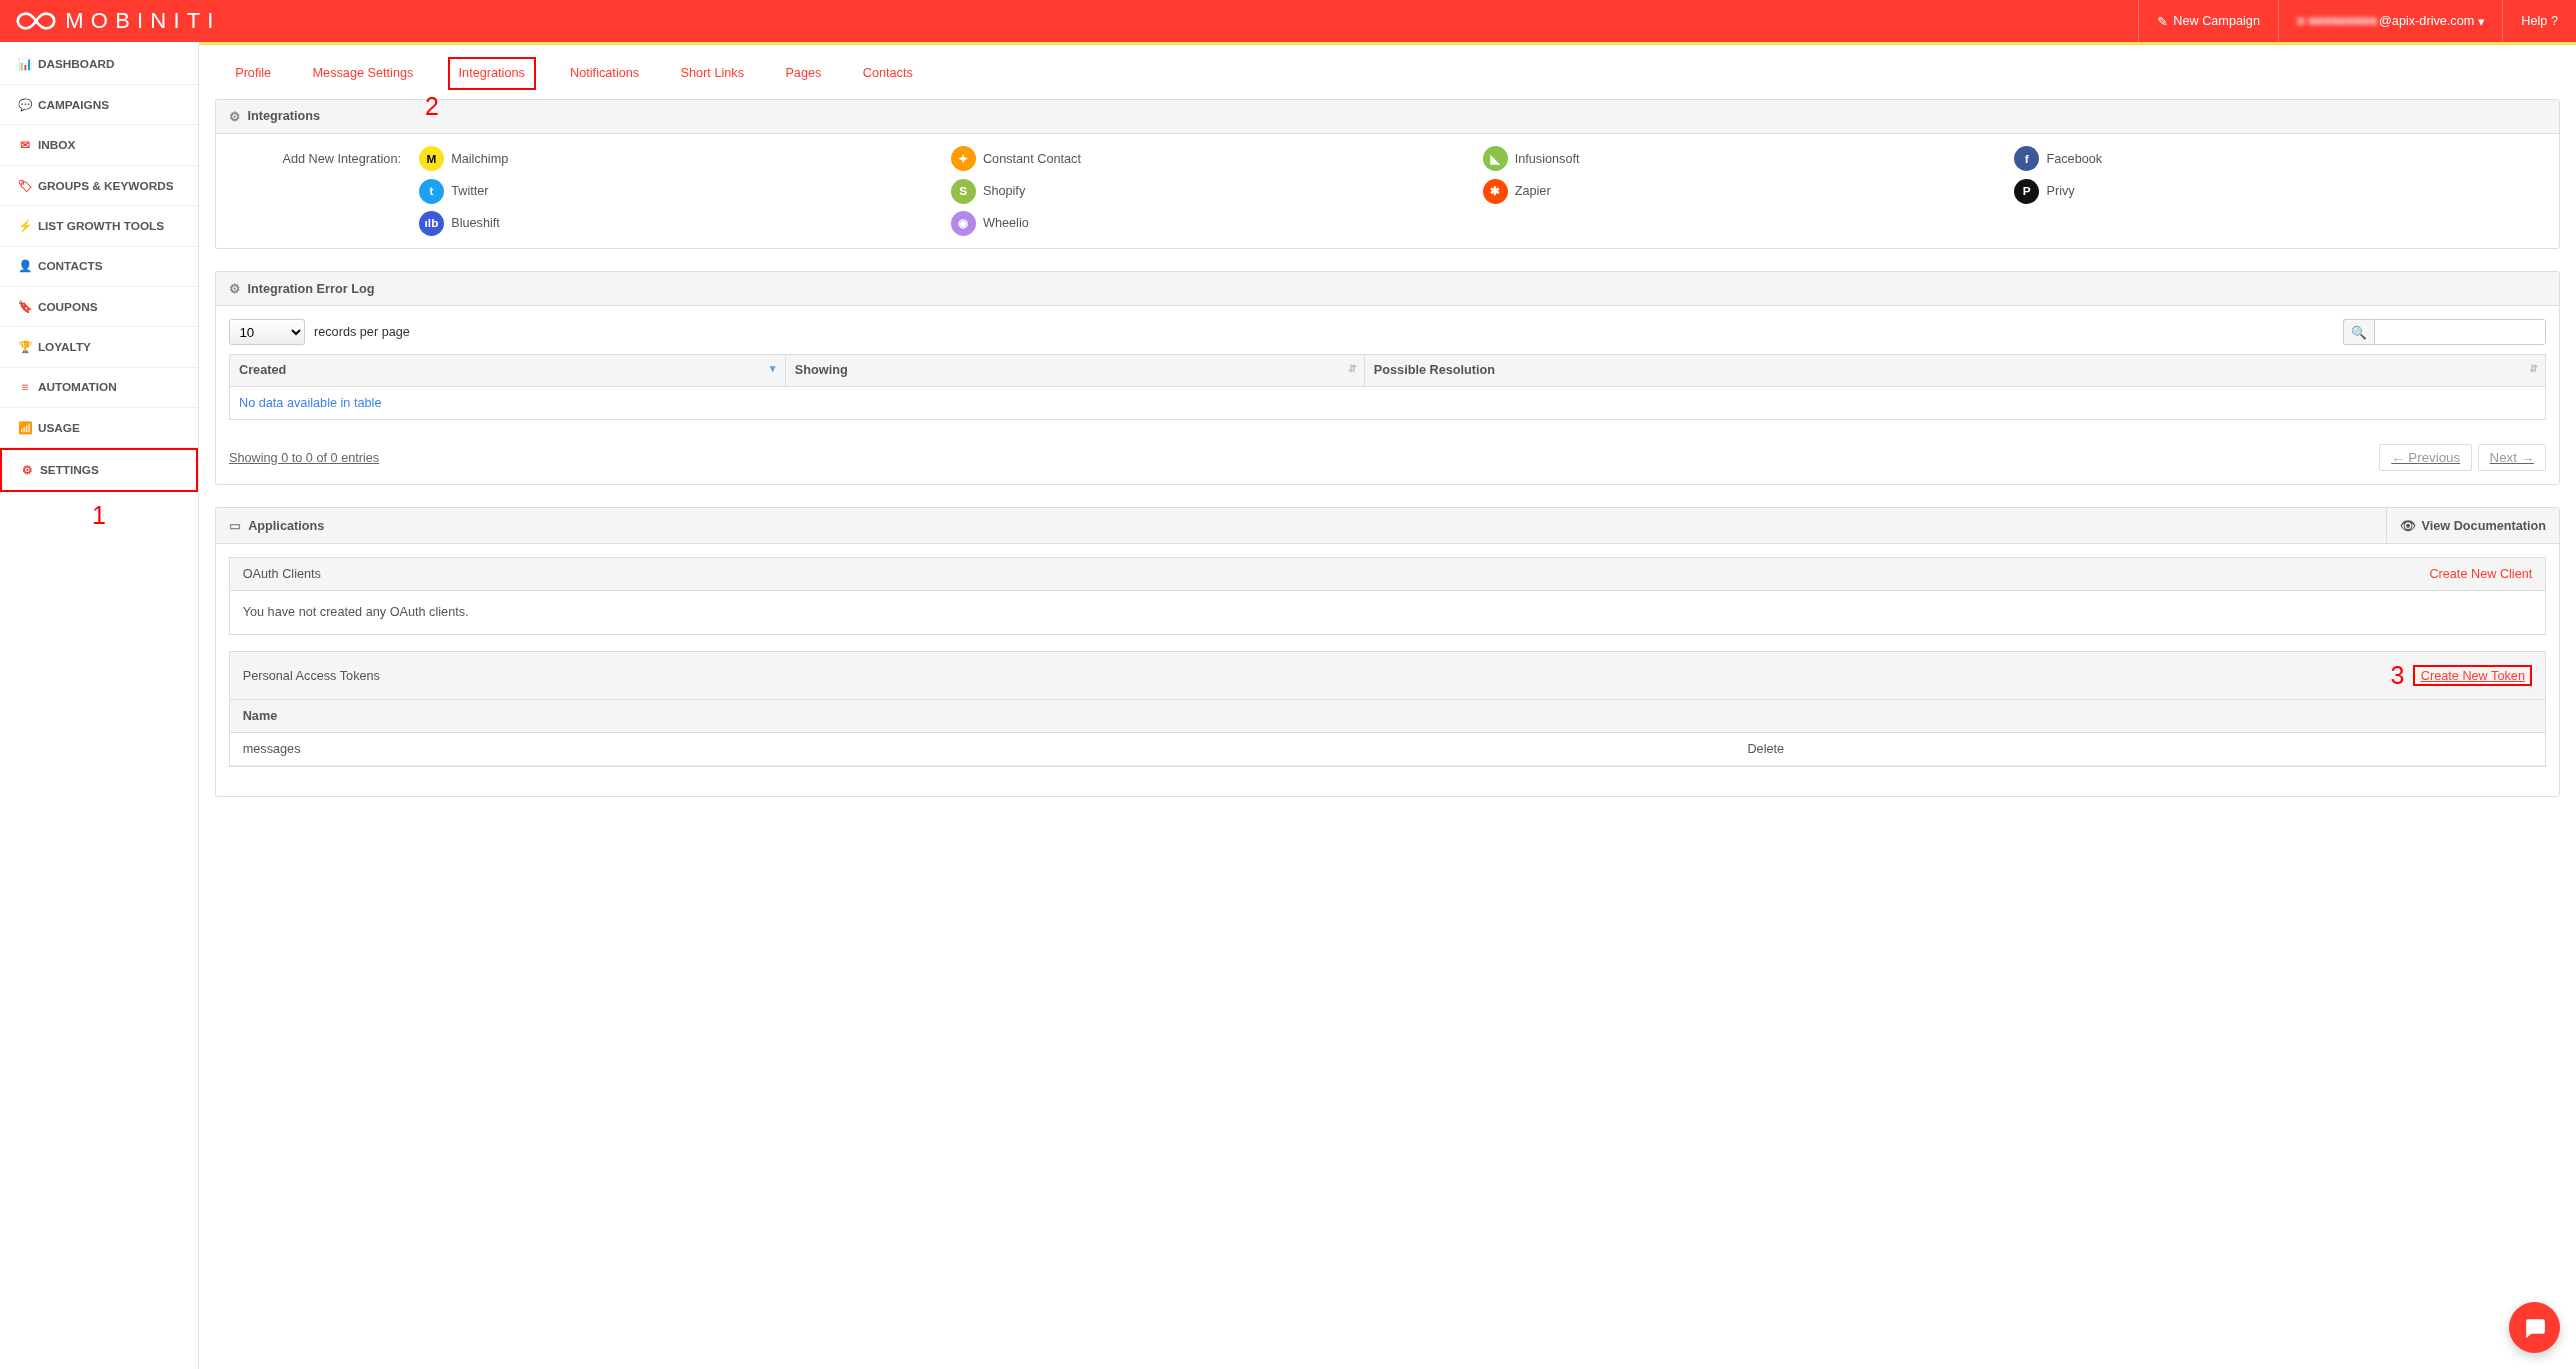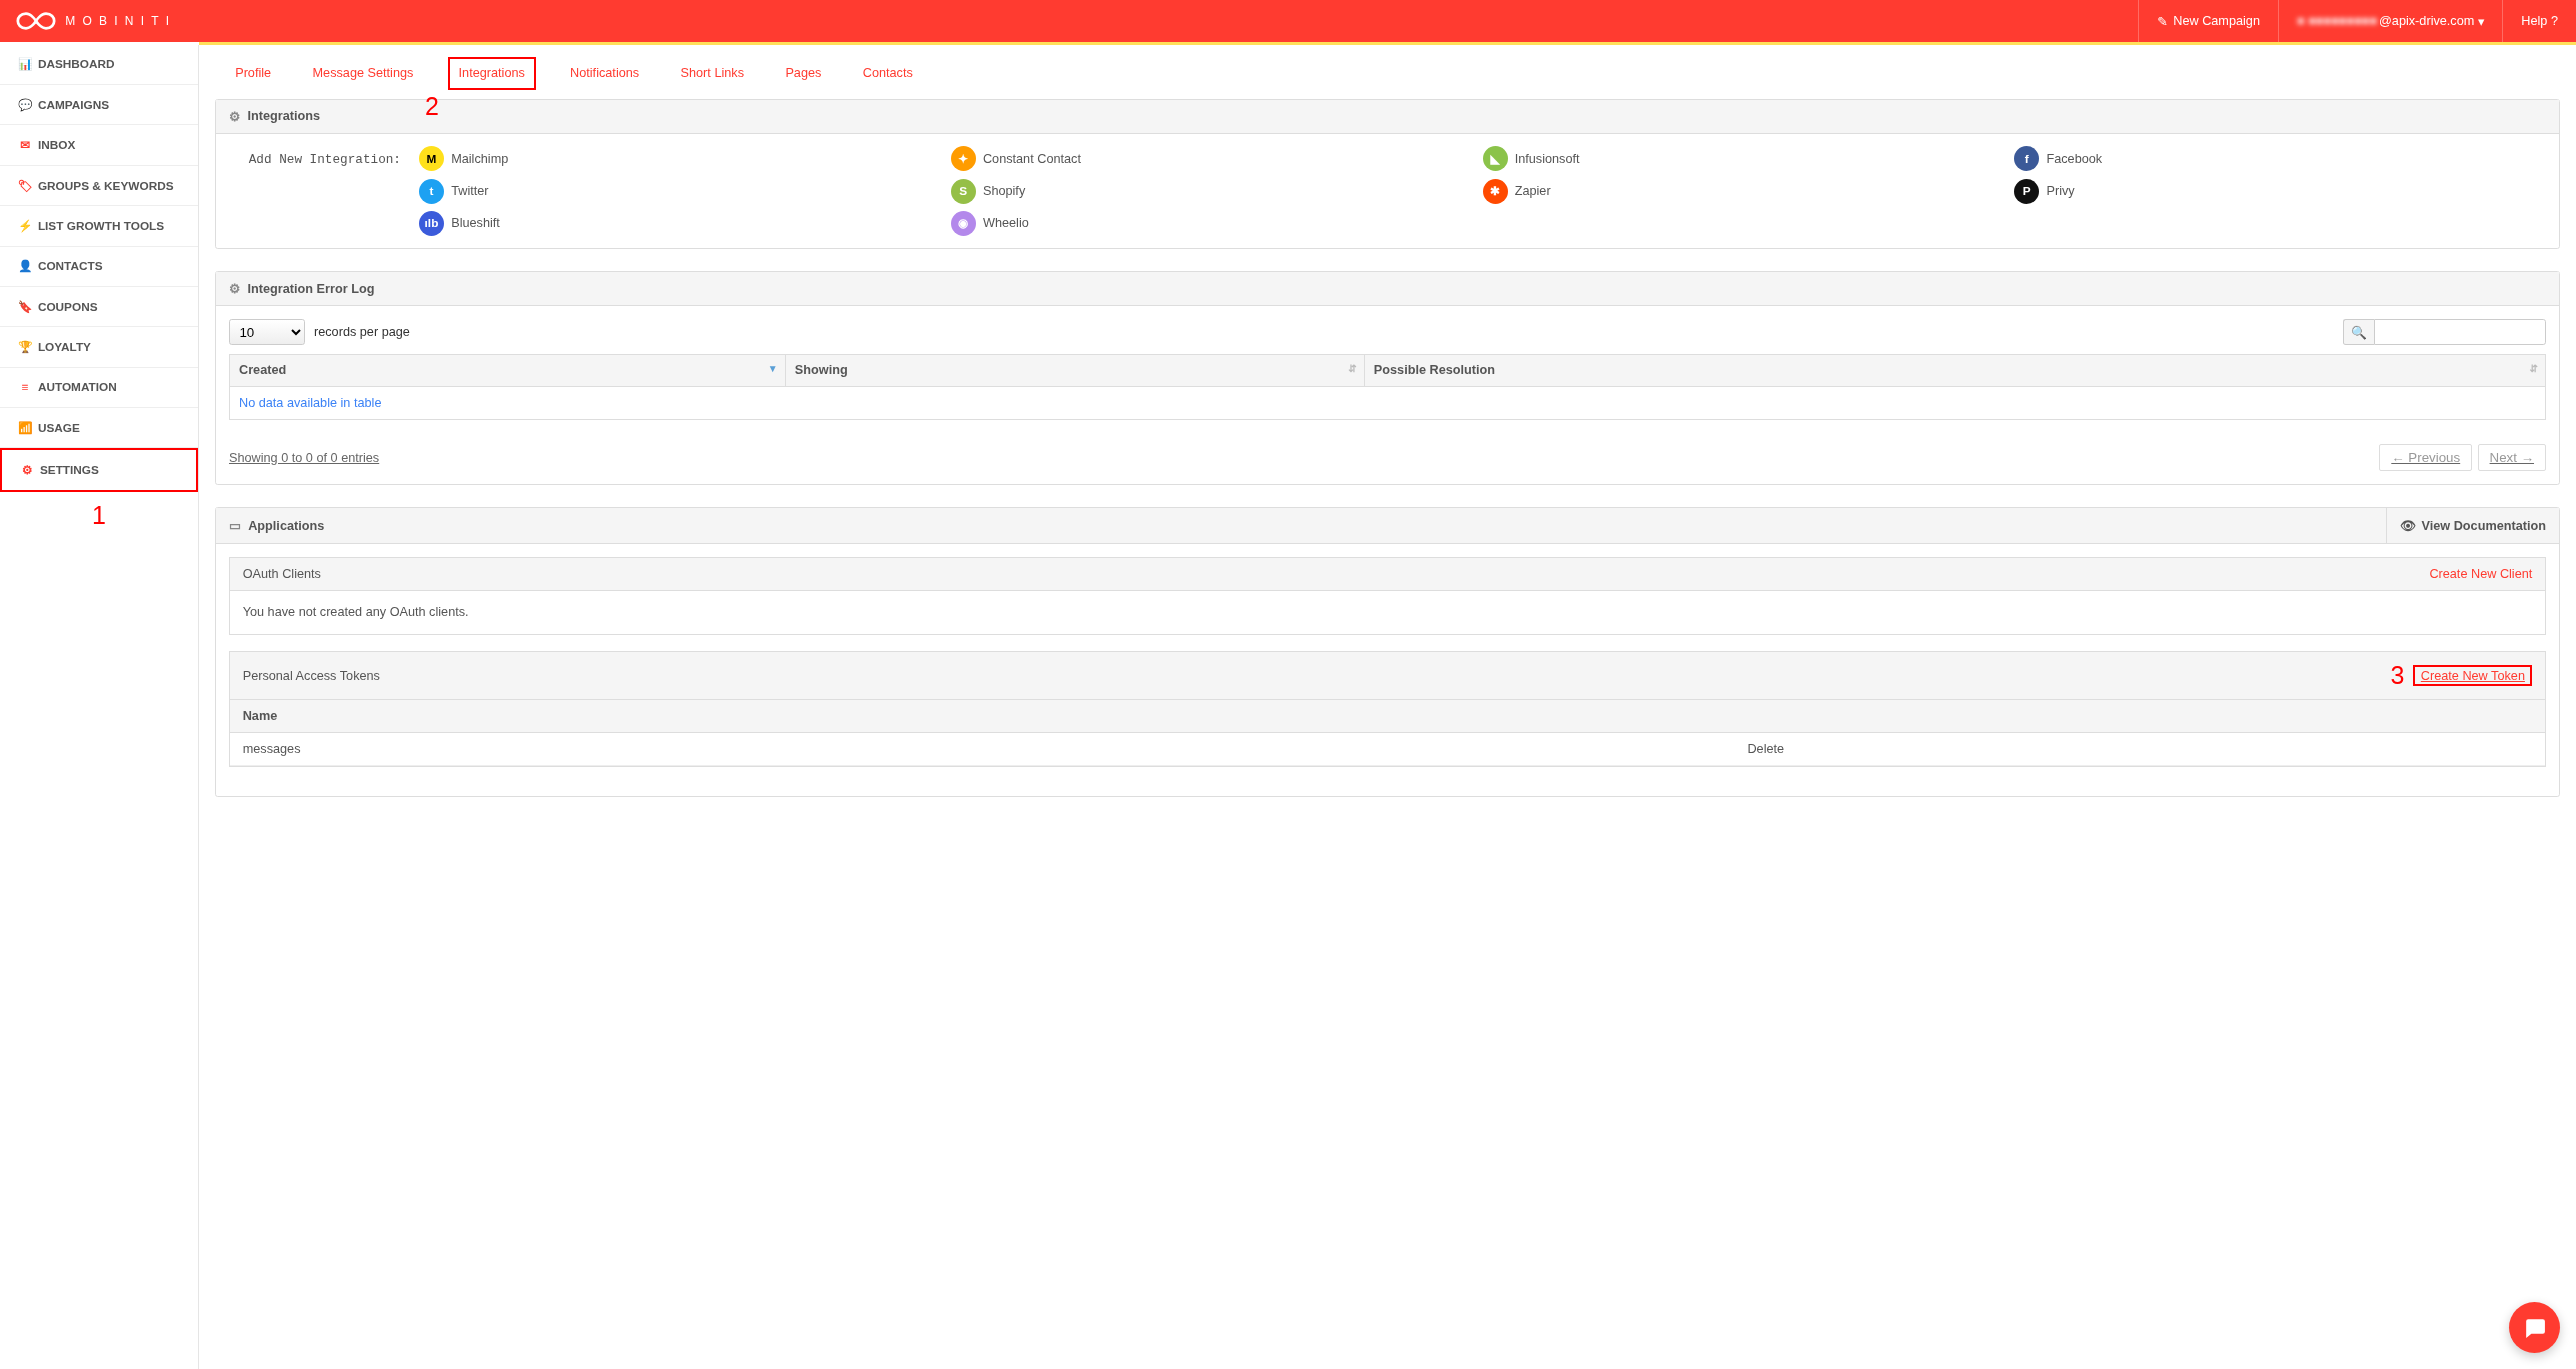--- a/index.html
+++ b/index.html
@@ -1,20 +1,20 @@
 <!DOCTYPE html>
 <html style="font-size:14.5px"><head>
 <meta charset="utf-8">
 <style>
   * { box-sizing: border-box; margin: 0; padding: 0; }
   body { font-family: -apple-system, "Helvetica Neue", Arial, sans-serif; font-size: 12.7px; color: #333; background: #fff; }
   
   
   .header { background: #ff3b30; color: #fff; height: 42px; display: flex; align-items: stretch; }
-  .logo { display: flex; align-items: center; padding: 0 16.3px; font-size: 12px; letter-spacing: 7.2px; font-weight: 300; }
+  .logo { display: flex; align-items: center; padding: 0 16.3px; font-size: 22px; letter-spacing: 7.2px; font-weight: 300; }
   .logo svg { margin-right: 9px; }
   .header-spacer { flex: 1; }
   .header-btn { display: flex; align-items: center; padding: 0 18px; border-left: 0.9px solid rgba(255,255,255,0.25); font-size: 12.7px; cursor: pointer; }
   .header-btn .icn { margin-right: 5.4px; }
   .header-user .blur { filter: blur(2.7px); opacity: 0.8; margin-right: 1.8px; }
   .header-underline { height: 2.7px; background: #ffdf5a; margin-left: 199px; }
   
   
   .wrap { display: flex; }
   .sidebar { width: 199px; border-right: 0.9px solid #e5e5e5; min-height: calc(100vh - 44px); }
@@ -32,21 +32,21 @@
   .tab-annot { color: #ff0000; font-size: 25px; position: absolute; }
   
   
   .panel { border: 0.9px solid #ddd; border-radius: 2.7px; margin-bottom: 22px; }
   .panel-head { background: #f5f5f5; border-bottom: 0.9px solid #ddd; padding: 9px 12.7px; font-weight: 600; color: #555; display: flex; align-items: center; }
   .panel-head .icn { margin-right: 7.2px; color: #888; }
   .panel-body { padding: 12.7px; }
   
   
   .int-grid { display: flex; }
-  .int-label { width: 190px; text-align: right; padding-right: 18px; color: #555; padding-top: 5.4px; font-family: Liberation Mono, monospace; }
+  .int-label { width: 190px; text-align: right; padding-right: 18px; color: #555; padding-top: 5.4px; }
   .int-cols { flex: 1; display: grid; grid-template-columns: repeat(4, 1fr); row-gap: 7.2px; }
   .int-item { display: flex; align-items: center; gap: 7.2px; cursor: pointer; color: #555; }
   .int-icon { width: 25px; height: 25px; border-radius: 50%; display: flex; align-items: center; justify-content: center; color: #fff; font-weight: bold; font-size: 11.8px; }
   
   
   .toolbar { display: flex; align-items: center; gap: 9px; margin-bottom: 9px; }
   .sel { border: 0.9px solid #ccc; border-radius: 2.7px; padding: 3.6px 5.4px; background: linear-gradient(#fff,#eee); width: 76px; }
   .search-box { margin-left: auto; display: flex; }
   .search-ic { border: 0.9px solid #ccc; border-right: none; padding: 4.5px 7.2px; background: #f5f5f5; border-radius: 2.7px 0 0 2.7px; }
   .search-in { border: 0.9px solid #ccc; padding: 4.5px 7.2px; width: 172px; border-radius: 0 2.7px 2.7px 0; }

